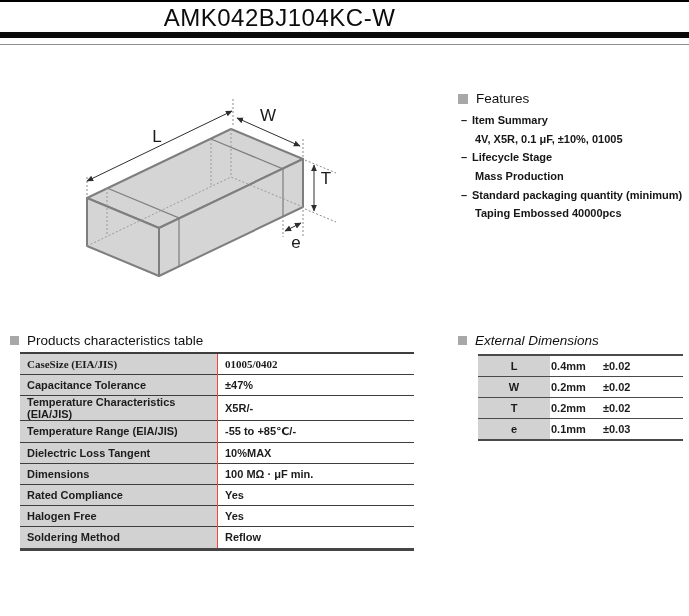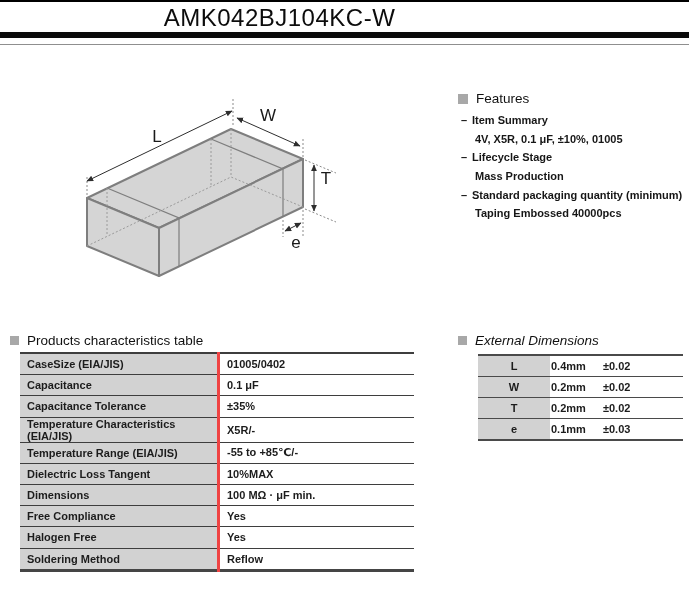--- a/index.html
+++ b/index.html
@@ -23,23 +23,23 @@
   .feat-line{height:18.6px;display:flex;align-items:center;font-size:11px;font-weight:bold;color:#161616;}
   .feat-dash{width:14px;padding-left:3px;box-sizing:border-box;flex:0 0 auto;}
   .feat-detail{padding-left:17px;}
 
   
   table{border-collapse:collapse;}
   .char-table{position:absolute;left:20px;top:352px;width:394px;
     border-top:2px solid #3e3e3e;border-bottom:3px solid #454545;}
   .char-table td{height:20.2px;font-size:11px;font-weight:bold;color:#1c1c1c;
     padding:0 0 0 7px;border-top:1px solid #3e3e3e;}
-  .char-table tr:first-child td{border-top:none;}
+  .char-table tr:first-child td{border-top:none;font-family:Liberation Serif, serif;}
   .char-table td.lbl{width:190px;background:#d2d2d2;}
-  .char-table td.val{border-left:3px solid #ef4444;margin-left:10px;}
+  .char-table td.val{border-left:1px solid #ef4444;margin-left:10px;}
 
   
   .dim-table{position:absolute;left:478px;top:354px;width:205px;
     border-top:2px solid #4a4a4a;border-bottom:2px solid #4a4a4a;}
   .dim-table td{height:18px;font-size:11px;font-weight:bold;color:#1c1c1c;
     border-top:1px solid #4a4a4a;}
   .dim-table tr:first-child td{border-top:none;}
   .dim-table td.lbl{width:70px;background:#d2d2d2;text-align:center;}
   .dim-table td.val{}
   .dim-table .tol{display:inline-block;margin-left:14px;}
@@ -140,45 +140,41 @@
     <span>Products characteristics table</span>
   </div>
 
   <table class="char-table">
     <tbody>
       <tr>
         <td class="lbl">CaseSize (EIA/JIS)</td>
         <td class="val">01005/0402</td>
       </tr>
       <tr>
-        <td class="lbl">Capacitance</td>
-        <td class="val">0.1 μF</td>
-      </tr>
-      <tr>
         <td class="lbl">Capacitance Tolerance</td>
-        <td class="val">±35%</td>
+        <td class="val">±47%</td>
       </tr>
       <tr>
         <td class="lbl">Temperature Characteristics (EIA/JIS)</td>
         <td class="val">X5R/-</td>
       </tr>
       <tr>
         <td class="lbl">Temperature Range (EIA/JIS)</td>
         <td class="val">-55 to +85℃/-</td>
       </tr>
       <tr>
         <td class="lbl">Dielectric Loss Tangent</td>
         <td class="val">10%MAX</td>
       </tr>
       <tr>
         <td class="lbl">Dimensions</td>
         <td class="val">100 MΩ · μF min.</td>
       </tr>
       <tr>
-        <td class="lbl">Free Compliance</td>
+        <td class="lbl">Rated Compliance</td>
         <td class="val">Yes</td>
       </tr>
       <tr>
         <td class="lbl">Halogen Free</td>
         <td class="val">Yes</td>
       </tr>
       <tr>
         <td class="lbl">Soldering Method</td>
         <td class="val">Reflow</td>
       </tr>

